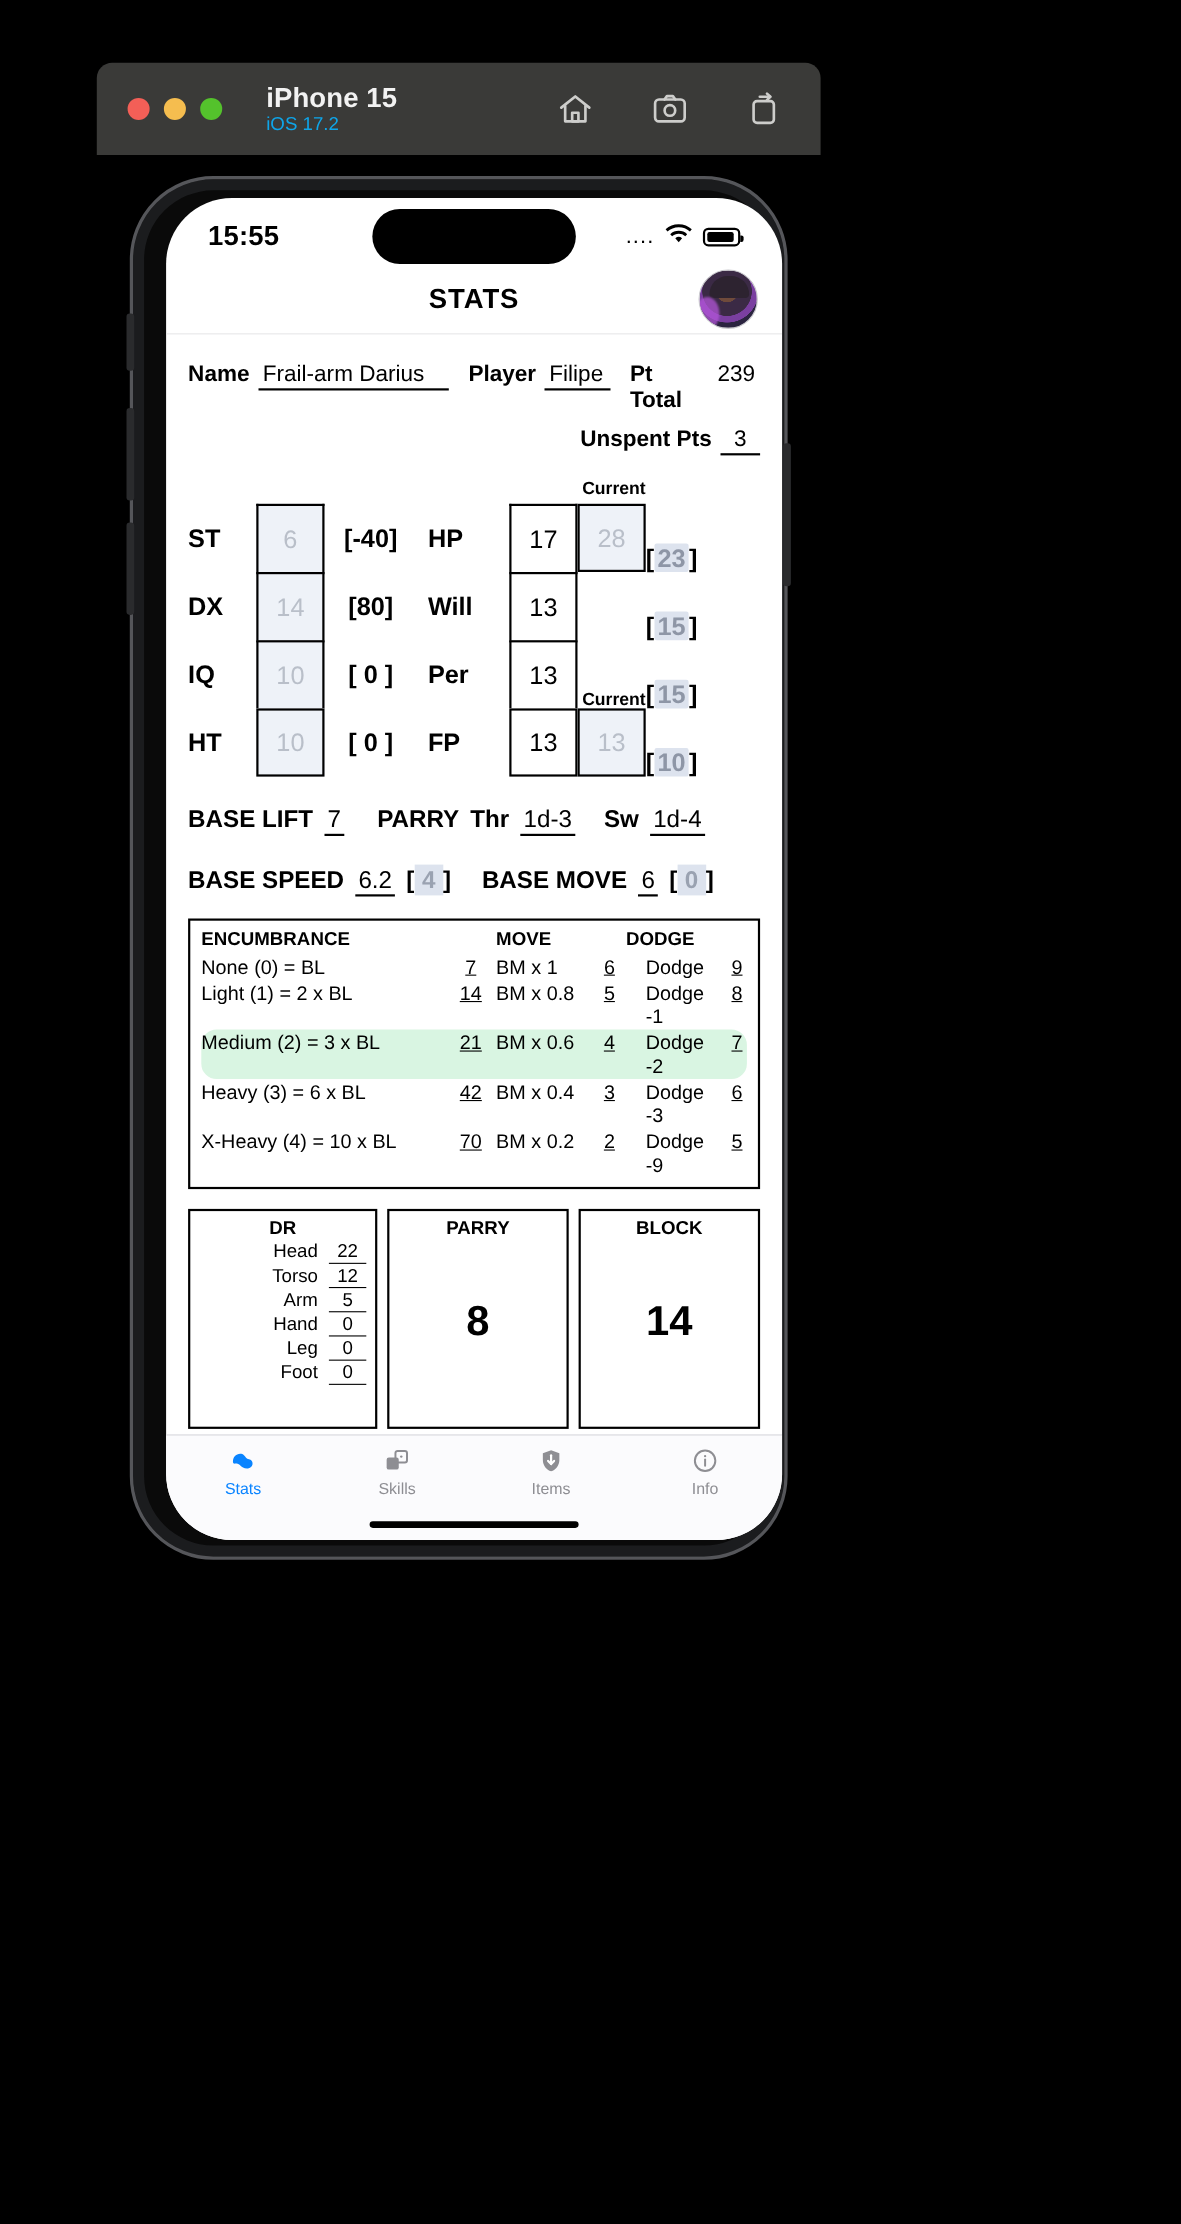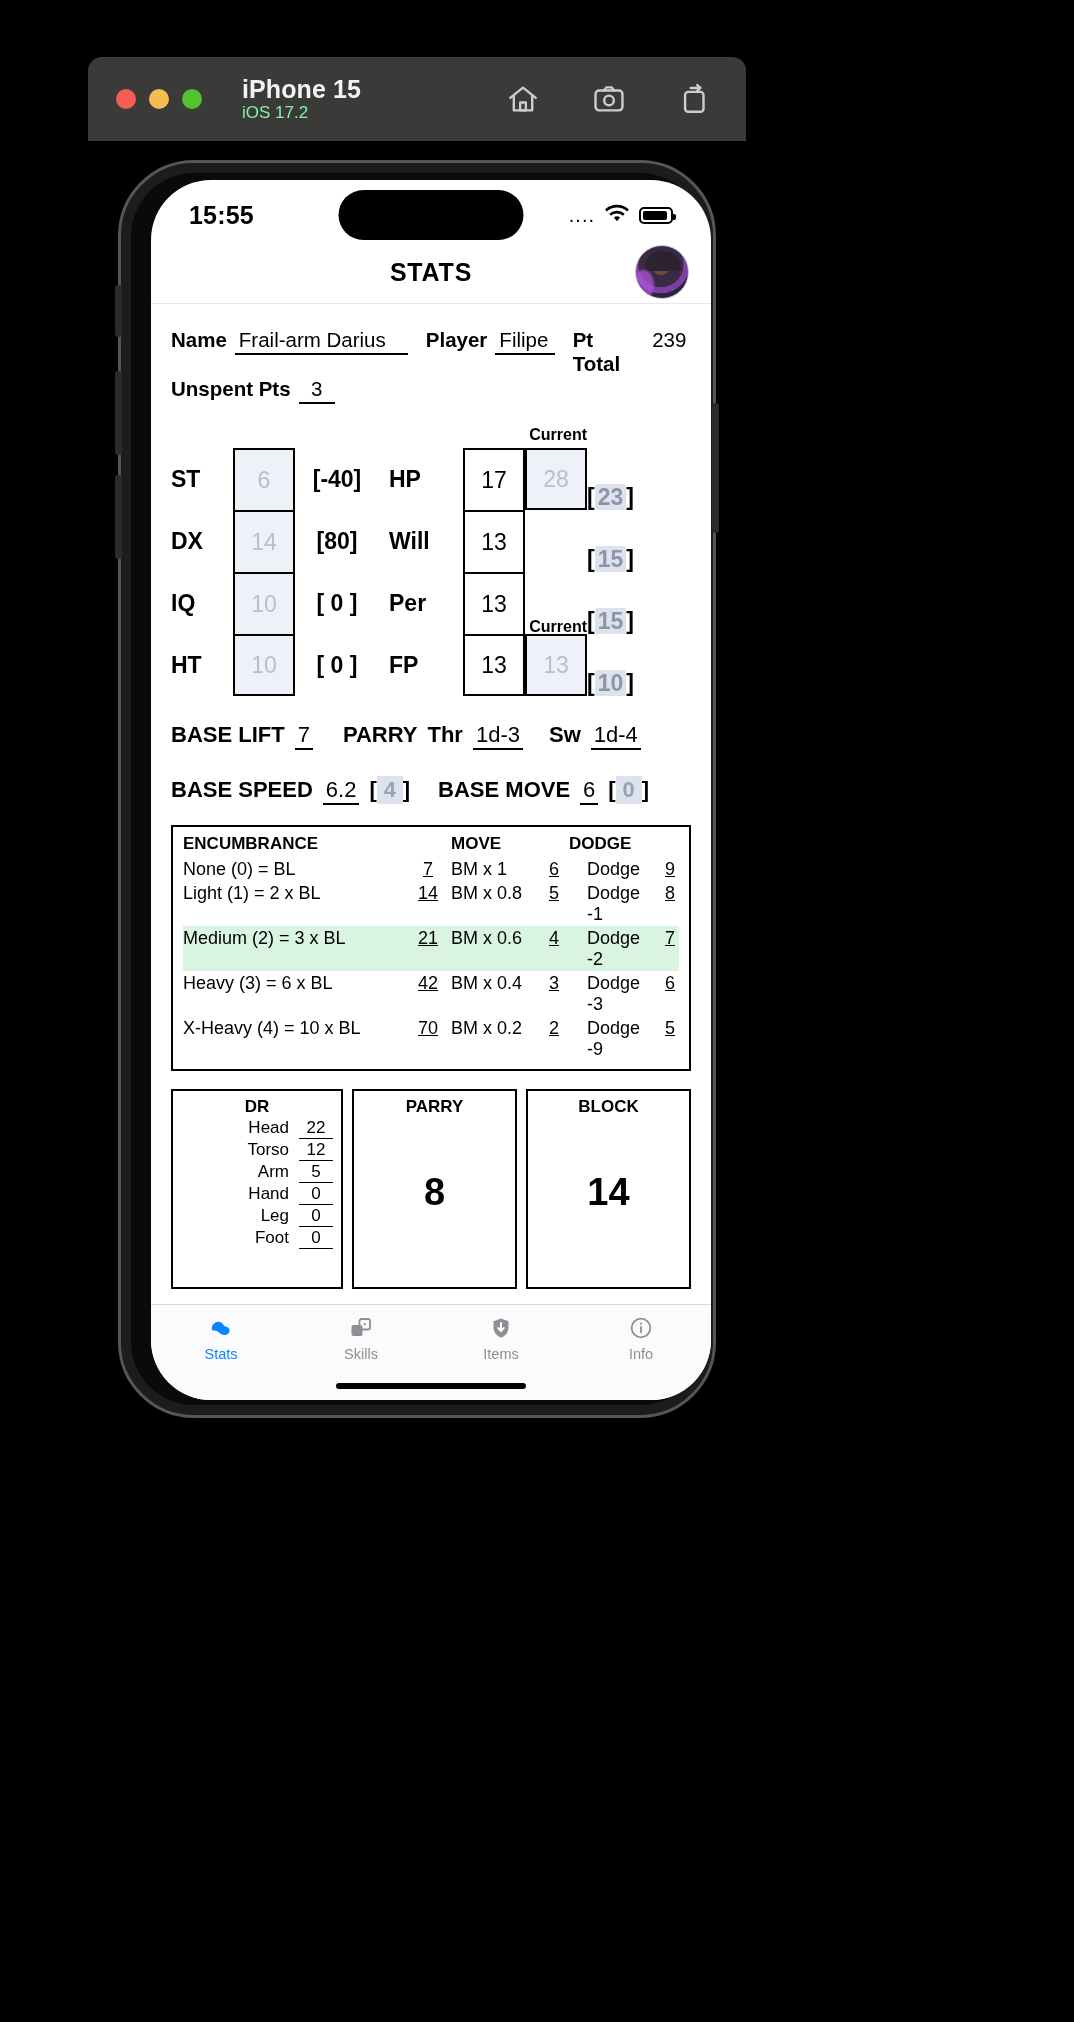--- a/index.html
+++ b/index.html
@@ -21,21 +21,21 @@
     display: flex; align-items: center;
   }
   .traffic { display: flex; gap: 13px; margin-left: 28px; }
   .dot { width: 20px; height: 20px; border-radius: 50%; }
   .dot.red { background: #f35f57; }
   .dot.yellow { background: #f5bd4f; }
   .dot.green { background: #54c22c; }
 
   .sim-device { margin-left: 40px; line-height: 1.12; }
   .sim-device .name { color: #f2f2f2; font-size: 25px; font-weight: bold; letter-spacing: .1px; }
-  .sim-device .os { color: #86efac; font-size: 17px; }
+  .sim-device .os { color: #0ea5e9; font-size: 17px; }
 
   .sim-tools { margin-left: auto; margin-right: 30px; display: flex; gap: 44px; align-items: center; }
   .tool-btn { width: 42px; height: 42px; display: flex; align-items: center; justify-content: center; }
   .tool-btn svg { display: block; }
 
   
   .phone {
     position: absolute; left: 118px; top: 160px;
     width: 598px; height: 1258px;
     background: #0a0a0a;
@@ -97,21 +97,21 @@
   .field {
     border-bottom: 2.4px solid #000; padding: 0 4px 1px 4px;
     display: inline-block; text-align: left;
   }
 
   .name-row { margin-top: 10px; gap: 8px; }
   .name-row .f-name { width: 188px; }
   .name-row .f-player { width: 64px; }
   .name-row .f-pt { width: 46px; border-bottom: none; }
 
-  .unspent-row { margin-top: 1px; gap: 8px; }
+  .unspent-row { justify-content: flex-end; margin-top: 11px; gap: 8px; }
   .unspent-row .f-unspent { width: 36px; text-align: center; }
 
   
   .attrs { margin-top: 22px; position: relative; display: flex; }
   .attr-col { display: flex; flex-direction: column; }
 
   .cur-cap { font-size: 16px; font-weight: bold; text-align: right; }
 
   .attr-row { display: flex; align-items: center; height: 62px; }
   .attr-name { font-size: 23px; font-weight: bold; width: 62px; }
@@ -145,21 +145,21 @@
   .enc-table {
     margin-top: 20px; border: 2.6px solid #000;
     padding: 7px 10px 8px 10px;
   }
   .enc-head { display: flex; font-size: 17px; font-weight: bold; text-align: left; padding-bottom: 3px; }
   .enc-head .c1 { flex: 0 0 268px; }
   .enc-head .c2 { flex: 0 0 118px; }
   .enc-head .c3 { flex: 1; }
 
   .enc-row { display: flex; font-size: 18px; align-items: baseline; padding: 1.5px 0; }
-  .enc-row.hi { background: #d9f5e2; }
+  .enc-row.hi { background: #d9f5e2; border-radius: 14px; }
   .enc-row .e-lbl { flex: 0 0 222px; }
   .enc-row .e-val { flex: 0 0 46px; text-align: center; text-decoration: underline; }
   .enc-row .m-lbl { flex: 0 0 88px; }
   .enc-row .m-val { flex: 0 0 30px; text-align: center; text-decoration: underline; }
   .enc-row .d-lbl { flex: 0 0 86px; text-align: left; padding-left: 18px;}
   .enc-row .d-val { flex: 1; text-align: right; text-decoration: underline; padding-right: 4px;}
 
   
   .dpb { display: flex; gap: 9px; margin-top: 18px; height: 200px; }
   .pane { border: 2.6px solid #000; flex: 1; padding: 6px 8px; }

